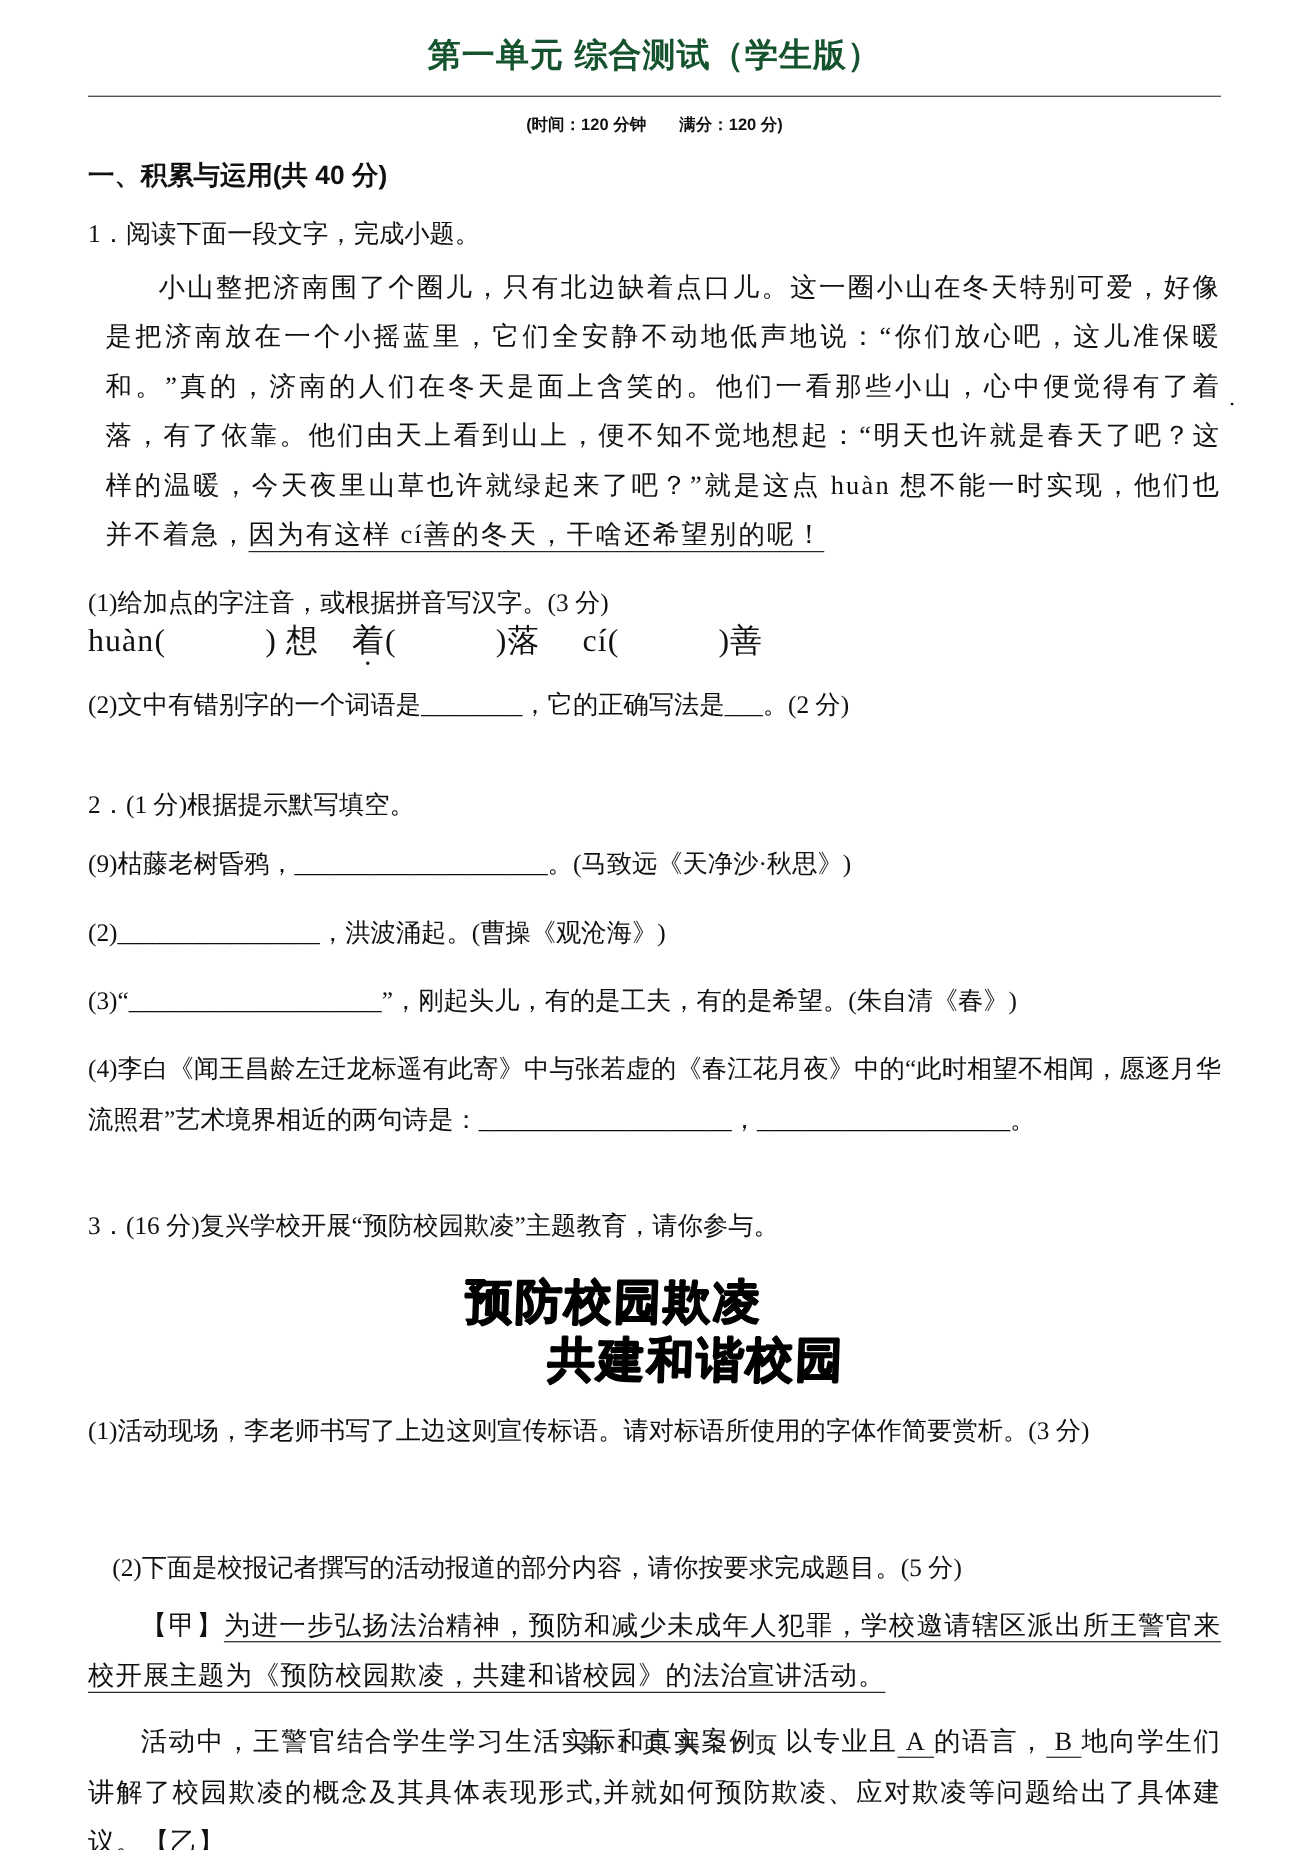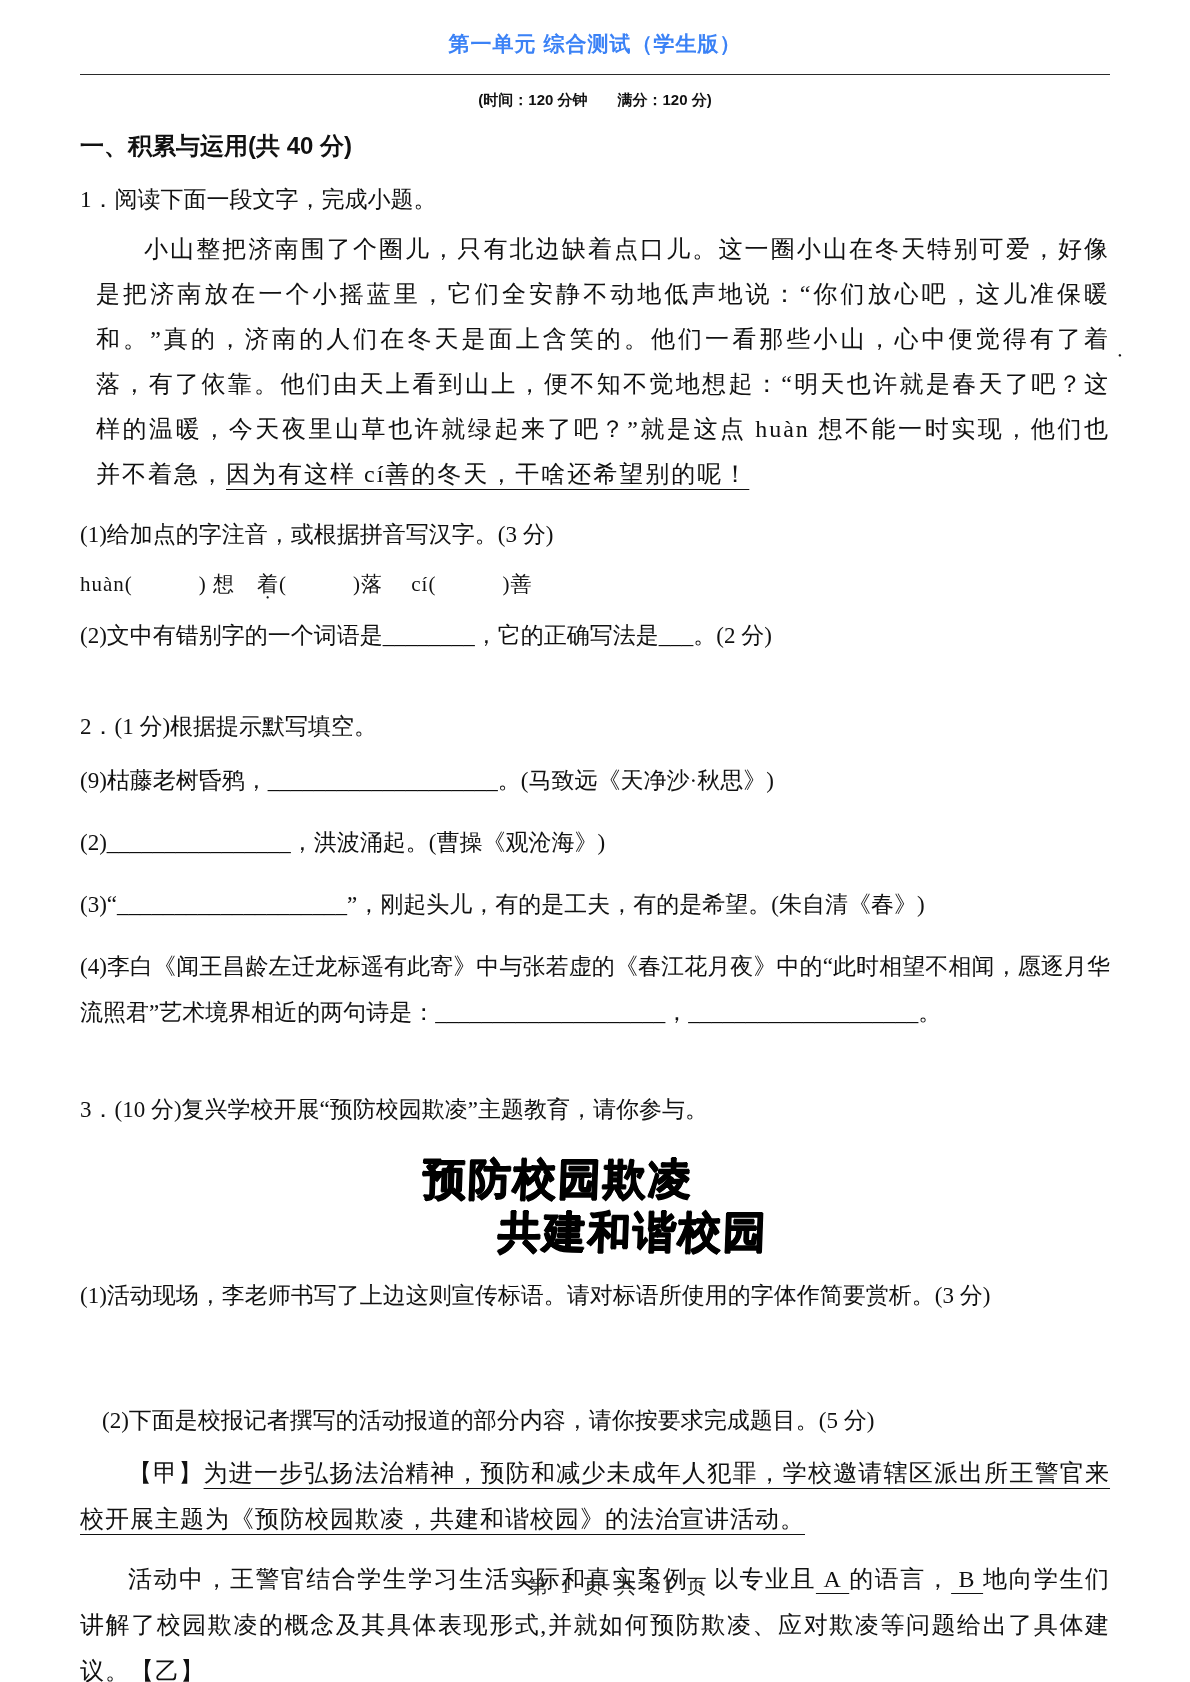--- a/index.html
+++ b/index.html
@@ -6,22 +6,22 @@
   body {
     width: 1190px; height: 1682px;
     background: #ffffff; color: #111;
     font-family: "Liberation Serif", "DejaVu Serif", serif;
     position: relative; overflow: hidden;
   }
   .page { padding: 26px 80px 0 80px; position: relative; }
 
   .title {
     font-family: "Liberation Sans", "DejaVu Sans", sans-serif;
-    font-weight: bold; font-size: 21px; text-align: center;
-    color: #3b82f6; margin: 4px 0 16px 0; letter-spacing: 1px;
+    font-weight: bold; font-size: 30px; text-align: center;
+    color: #14532d; margin: 4px 0 16px 0; letter-spacing: 1px;
   }
   .rule { border: none; border-top: 1.5px solid #2a2a2a; margin: 0; }
 
   .info {
     font-family: "Liberation Sans", "DejaVu Sans", sans-serif;
     font-weight: bold; font-size: 15px; text-align: center;
     margin: 16px 0 0 0;
   }
   .sec-heading {
     font-family: "Liberation Sans", "DejaVu Sans", sans-serif;
@@ -37,21 +37,21 @@
     text-decoration: underline;
     text-underline-offset: 7px;
     text-decoration-thickness: 1px;
   }
   .em-dot { position: relative; }
   .em-dot::after {
     content: "•"; position: absolute; left: 50%; bottom: -0.78em;
     transform: translateX(-50%); font-size: 0.45em; line-height: 1;
   }
 
-  .pinyin { font-size: 21px; margin-top: 20px; letter-spacing: 1px; }
+  .pinyin { font-size: 29px; letter-spacing: 1px; }
 
   .q2-item { font-size: 23px; line-height: 46px; text-align: justify; margin: 16px 0 0 0; }
   .q2-intro { margin-top: 60px; }
   .q3-intro { margin-top: 58px; }
 
   .banner { width: 345px; margin: 30px auto 22px auto; }
   .banner-line {
     font-family: "Liberation Serif", "DejaVu Serif", serif;
     font-weight: 900; font-size: 43px; line-height: 1.15;
     letter-spacing: 2px; color: #000;
@@ -99,21 +99,21 @@
   <div class="pinyin"><span>huàn(　　　) 想　</span><span class="em-dot">着</span><span>(　　　)落　 cí(　　　)善</span></div>
 
   <div class="q-line">(2)文中有错别字的一个词语是________，它的正确写法是___。(2 分)</div>
 
   <div class="q-line q2-intro">2．(1 分)根据提示默写填空。</div>
   <div class="q2-item">(9)枯藤老树昏鸦，____________________。(马致远《天净沙·秋思》)</div>
   <div class="q2-item">(2)________________，洪波涌起。(曹操《观沧海》)</div>
   <div class="q2-item">(3)“____________________”，刚起头儿，有的是工夫，有的是希望。(朱自清《春》)</div>
   <div class="q2-item">(4)李白《闻王昌龄左迁龙标遥有此寄》中与张若虚的《春江花月夜》中的“此时相望不相闻，愿逐月华流照君”艺术境界相近的两句诗是：____________________，____________________。</div>
 
-  <div class="q-line q3-intro">3．(10 分)复兴学校开展“预防校园欺凌”主题教育，请你参与。</div>
+  <div class="q-line q3-intro">3．(16 分)复兴学校开展“预防校园欺凌”主题教育，请你参与。</div>
 
   <div class="banner">
     <div class="banner-line banner-l1">预防校园欺凌</div>
     <div class="banner-line banner-l2">共建和谐校园</div>
   </div>
 
   <div class="q-line">(1)活动现场，李老师书写了上边这则宣传标语。请对标语所使用的字体作简要赏析。(3 分)</div>
 
   <div class="q-line gap-answer">(2)下面是校报记者撰写的活动报道的部分内容，请你按要求完成题目。(5 分)</div>
 

